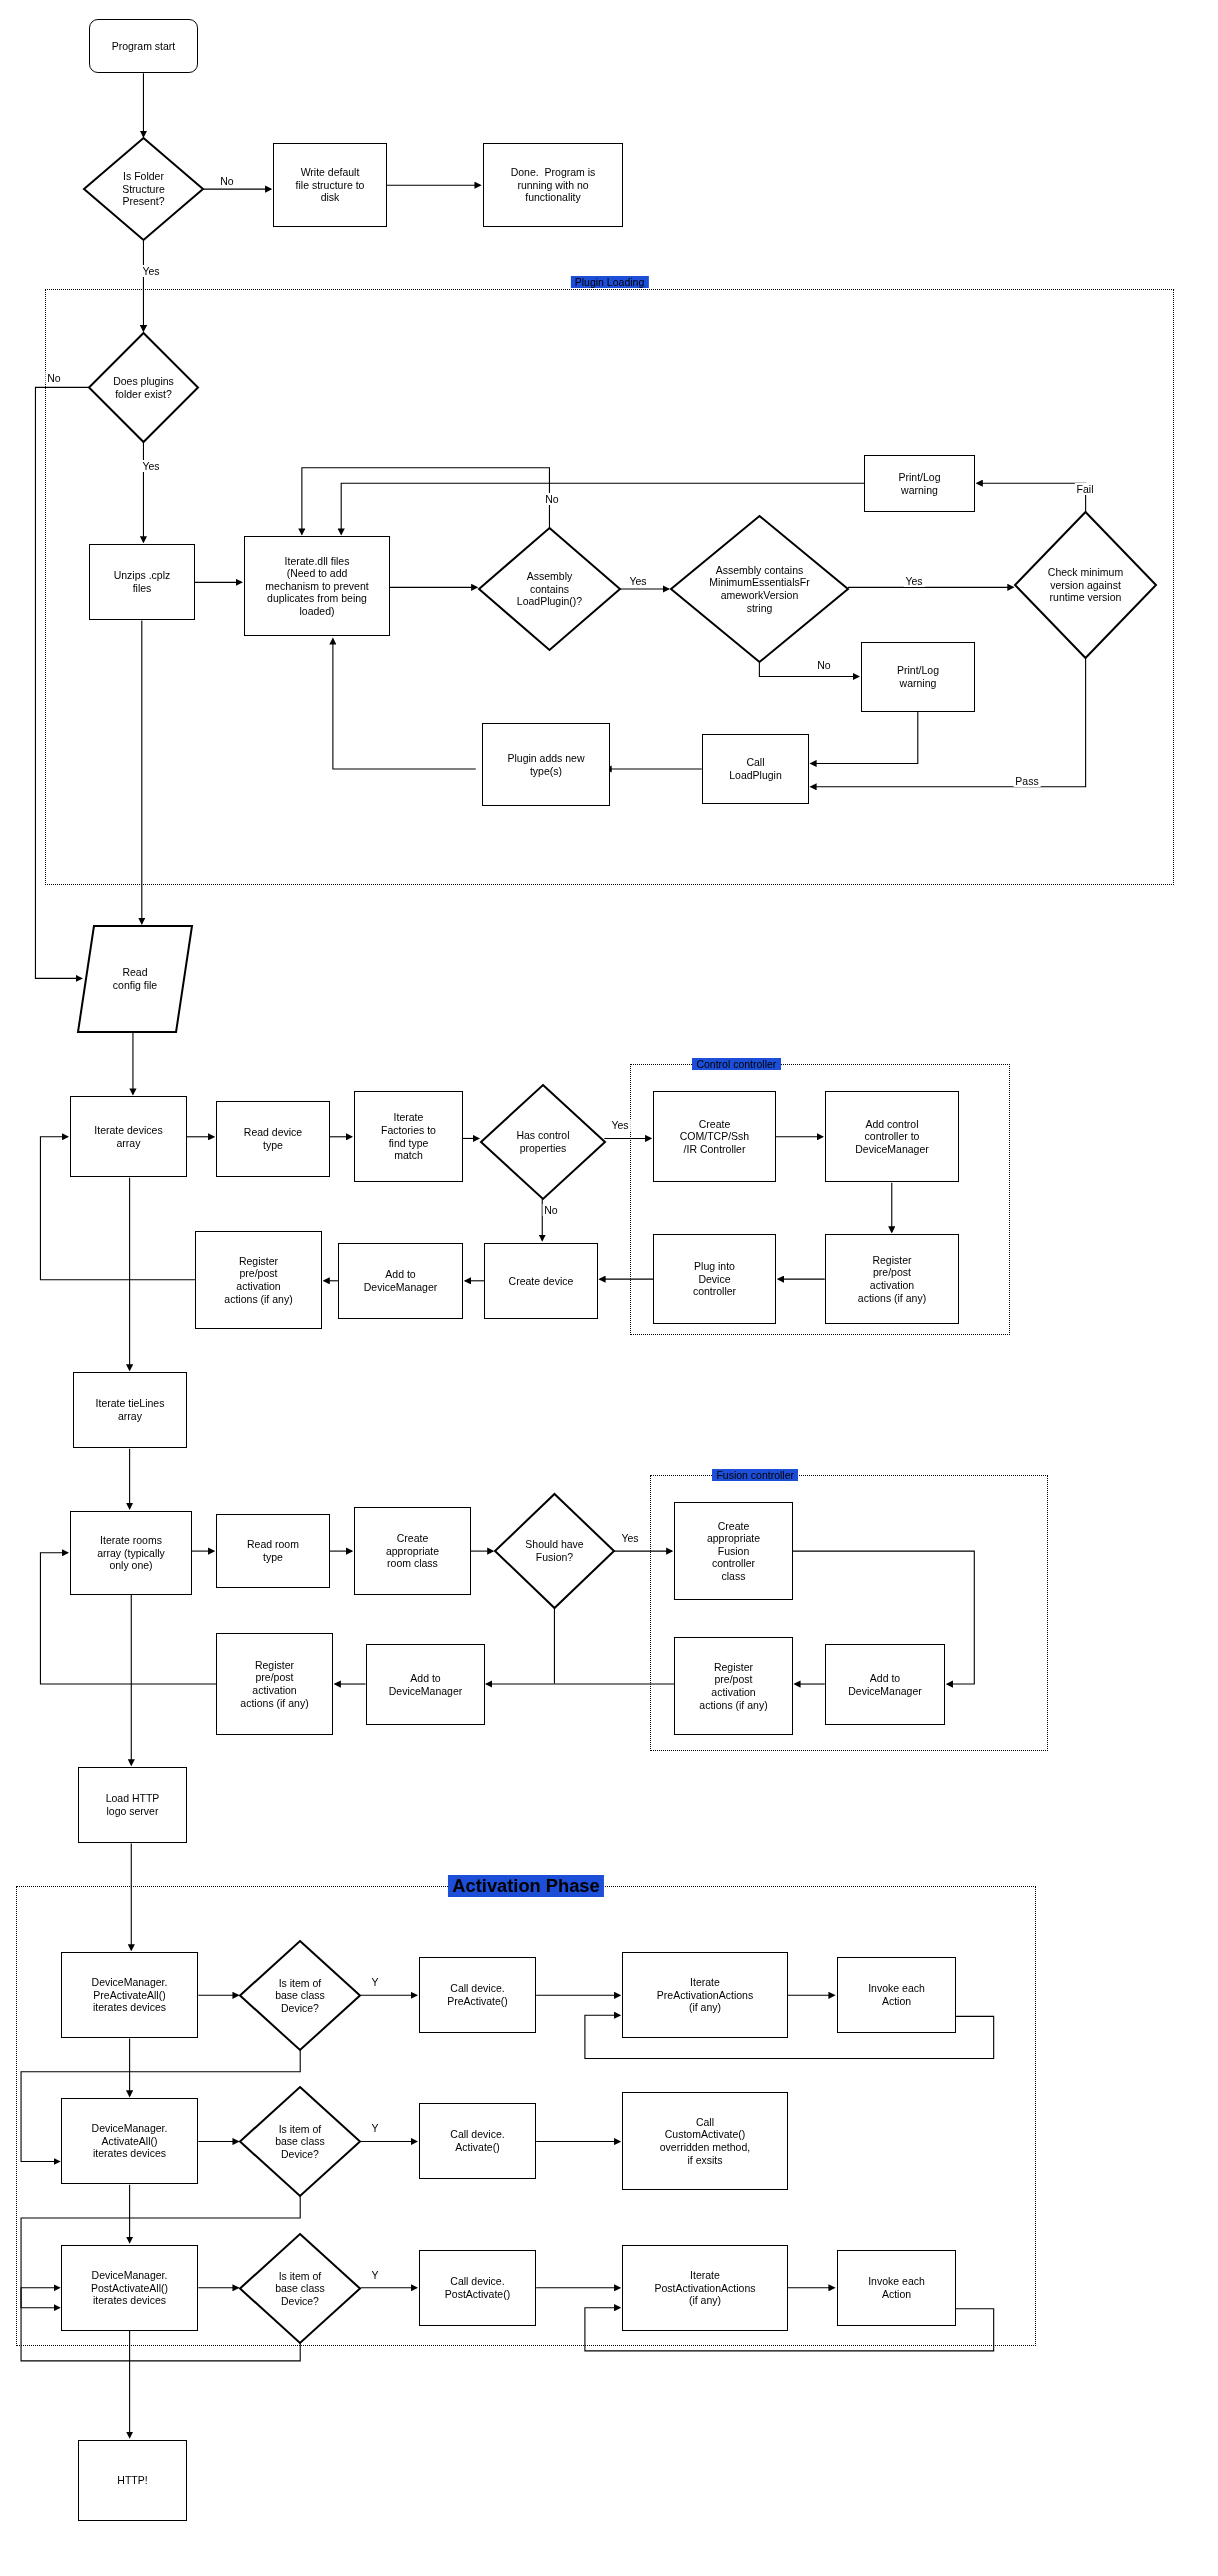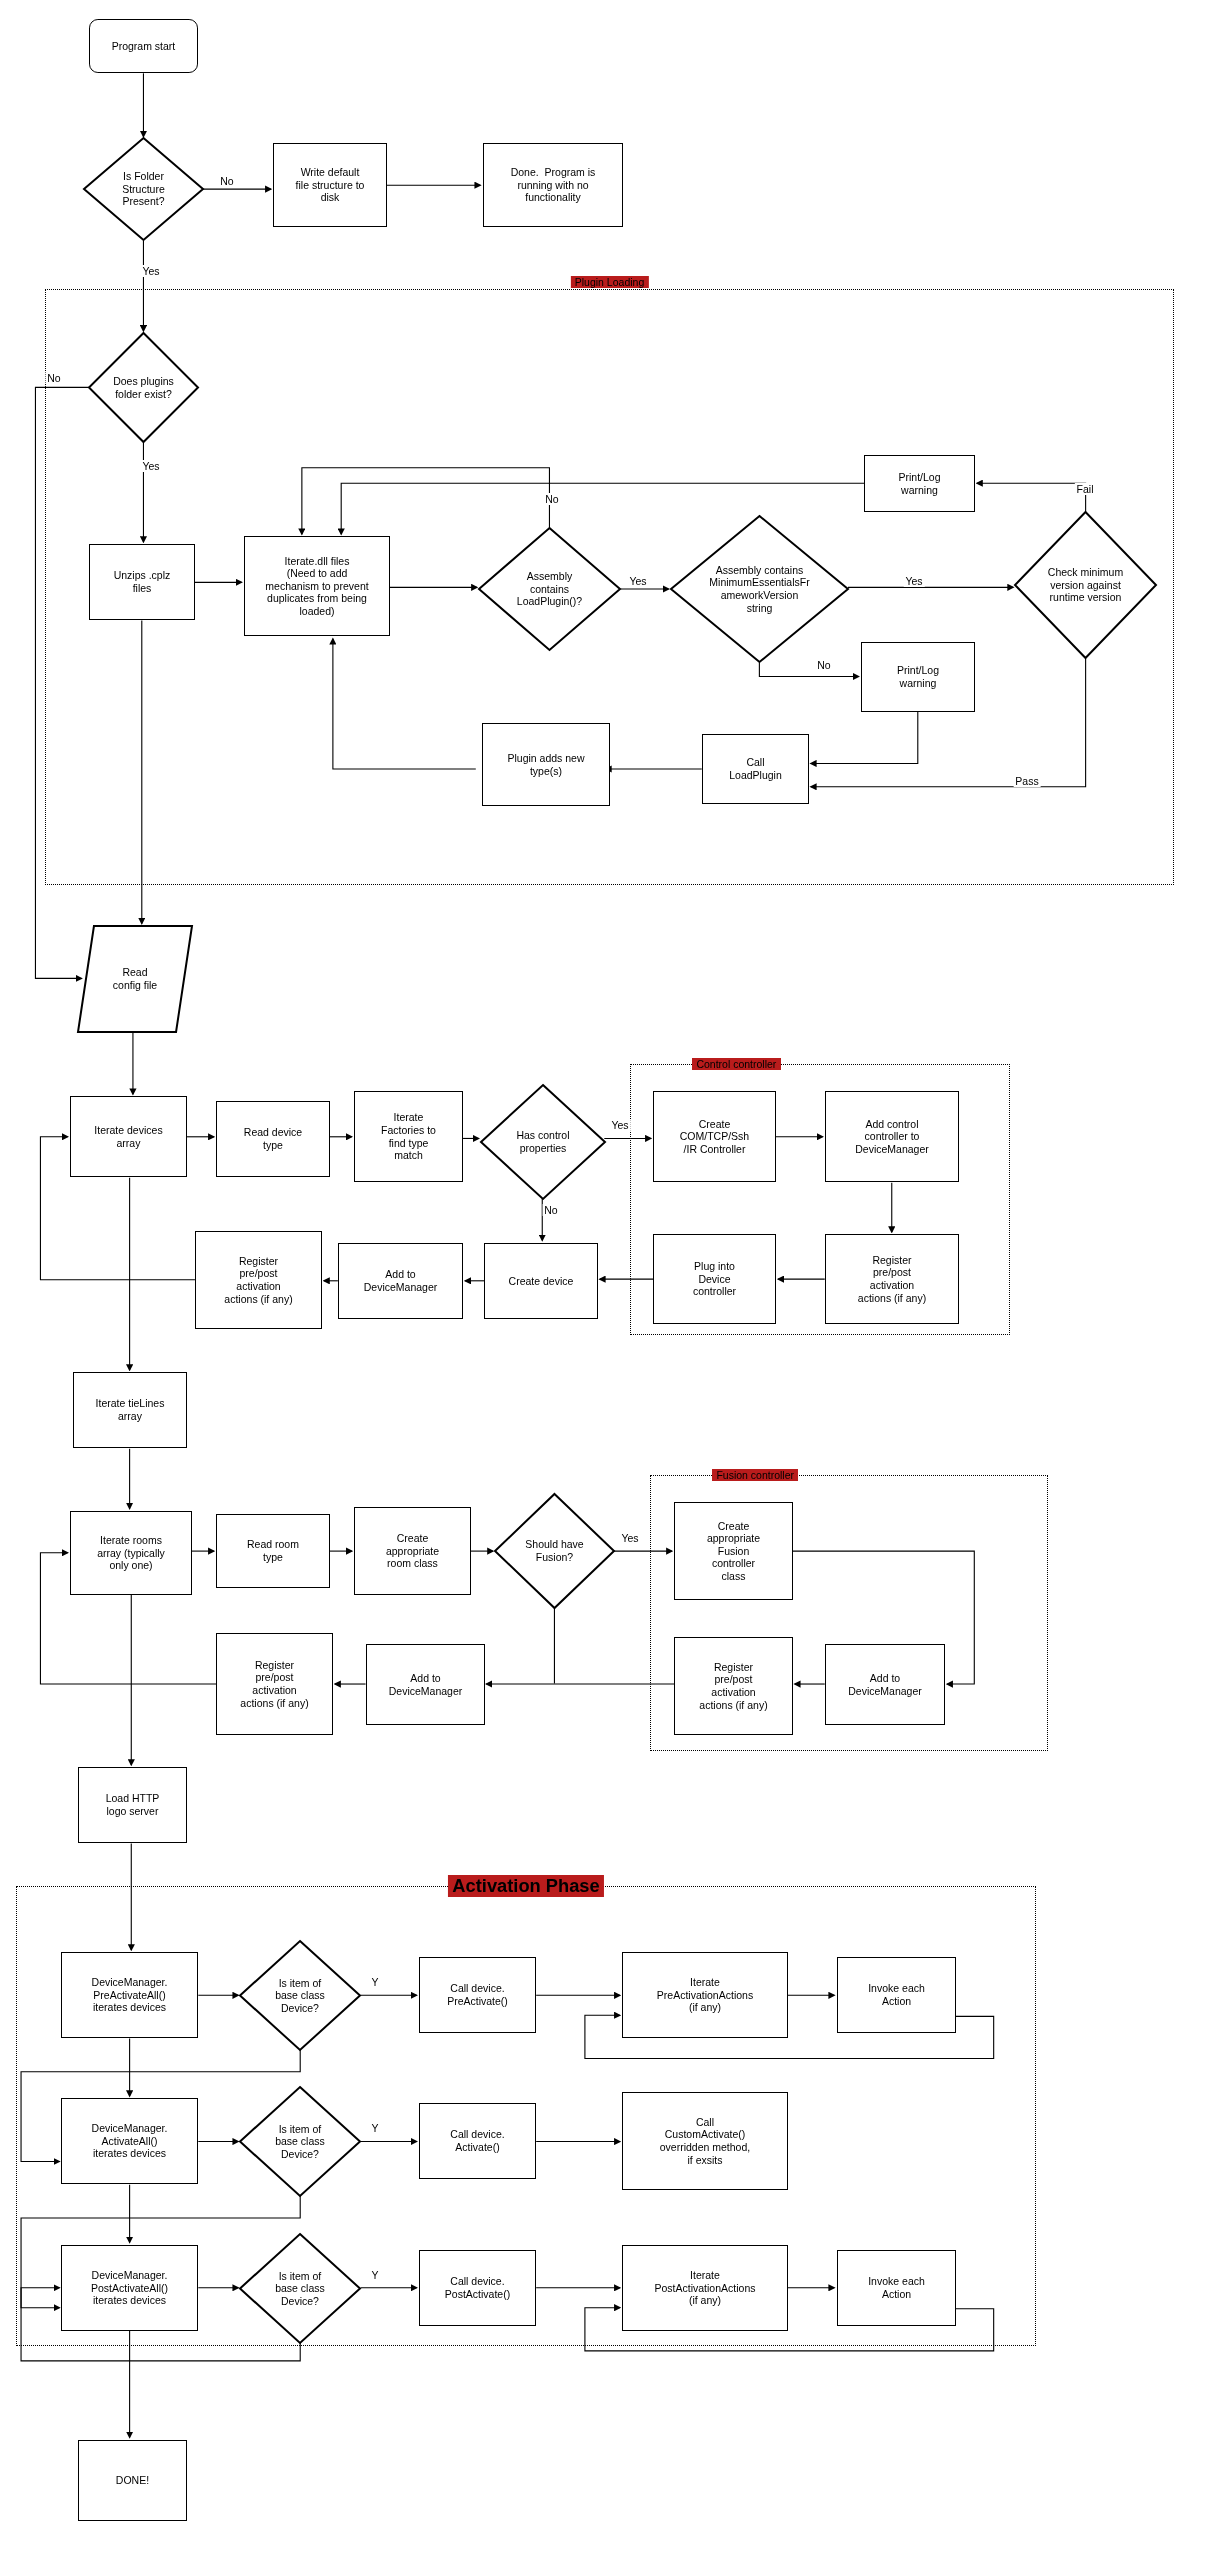--- a/index.html
+++ b/index.html
@@ -1,21 +1,21 @@
 <!DOCTYPE html>
 <html style="font-size:8.9px"><head>
 <meta charset="utf-8">
 <style>
   * { box-sizing: border-box; }
   html,body { margin:0; padding:0; background:#fff; }
   body { font-family:"Liberation Sans","DejaVu Sans",sans-serif; color:#000; }
   #canvas { position:relative; width:1218px; height:2576px; background:#fff; overflow:hidden; }
 
   .container { position:absolute; border:1.1px dotted #000; background:transparent; z-index:0; }
-  .container-label { position:absolute; background:#b91c1c; font-size:10.5px; padding:0 4.4px; white-space:nowrap; z-index:2;text-align:center; }
+  .container-label { position:absolute; background:#1d4ed8; font-size:10.5px; padding:0 4.4px; white-space:nowrap; z-index:2;text-align:center; }
   .center-top { left:50%; transform:translateX(-50%); }
   .big-label { font-weight:bold; font-size:18.3px; }
 
   #edges { position:absolute; left:0; top:0; z-index:1; }
   #edges polyline { fill:none; stroke:#000; stroke-width:2; }
 
   .rect { position:absolute; border:1.1px solid #000; background:#fff; display:flex;
           align-items:center; justify-content:center; text-align:center;
           white-space:pre-wrap; font-size:10.5px; line-height:1.2; padding:2.2px; z-index:2; }
   .round { border-radius:8.9px; }
@@ -221,21 +221,21 @@
   <div class="rect" style="left:61px;top:2245px;width:137px;height:86px">DeviceManager.
 PostActivateAll()
 iterates devices</div>
   <div class="rect" style="left:419px;top:2250px;width:117px;height:76px">Call device.
 PostActivate()</div>
   <div class="rect" style="left:622px;top:2245px;width:166px;height:86px">Iterate
 PostActivationActions
 (if any)</div>
   <div class="rect" style="left:837px;top:2250px;width:119px;height:76px">Invoke each
 Action</div>
-  <div class="rect" style="left:78px;top:2440px;width:109px;height:81px">DONE!</div>
+  <div class="rect" style="left:78px;top:2440px;width:109px;height:81px">HTTP!</div>
 
   <div class="shape" style="left:84px;top:138px;width:119px;height:102px">
     <svg viewBox="0 0 100 100" preserveAspectRatio="none">
         <polygon points="50,0 100,50 50,100 0,50"></polygon>
       </svg>
     <span class="lbl">Is Folder
 Structure
 Present?</span>
   </div>
   <div class="shape" style="left:89px;top:333px;width:109px;height:109px">

